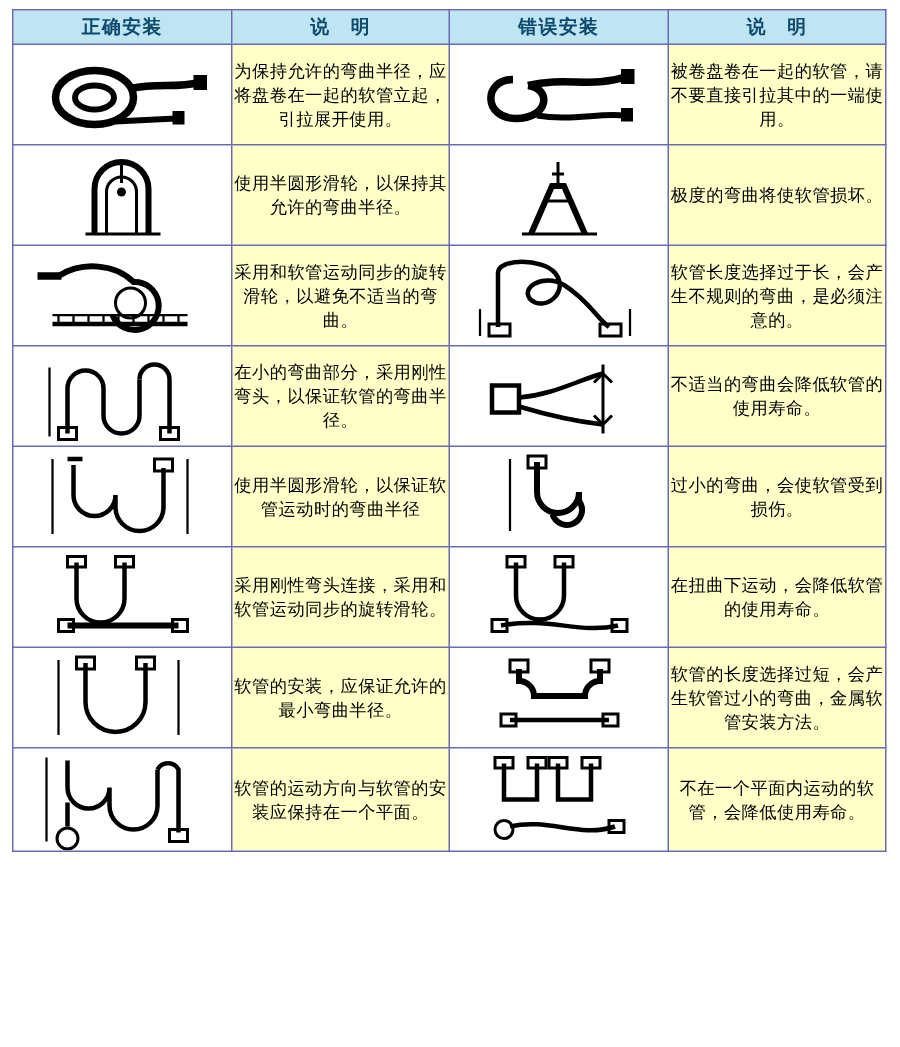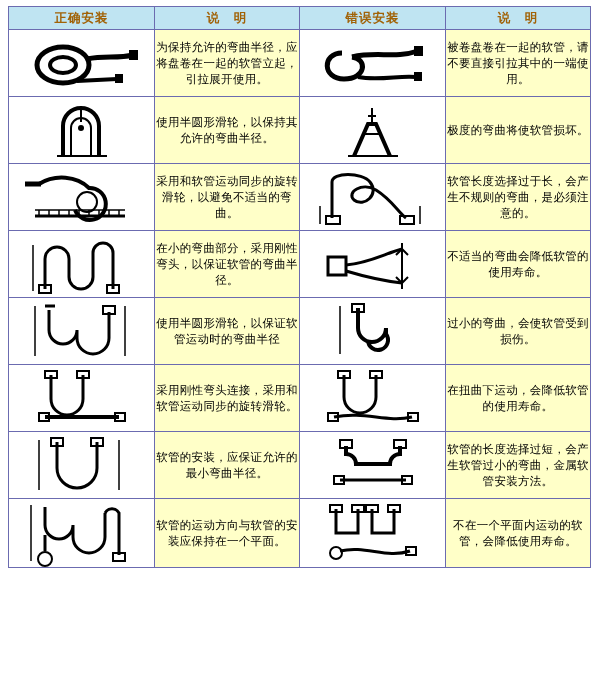--- a/index.html
+++ b/index.html
@@ -34,21 +34,21 @@
     width: 582px;
     border: 1px solid #3a3a8c;
   }
   table.matrix td, table.matrix th {
     border: 1px solid #6b6bb0;
     padding: 0;
     vertical-align: middle;
   }
   thead th {
     background: #bfe4f2;
-    color: #a16207;
+    color: #0c4a6e;
     font-size: 12.5px;
     font-weight: bold;
     height: 22px;
     text-align: center;
     letter-spacing: 1px;
   }
   col.c-img { width: 146px; }
   col.c-txt { width: 145px; }
   td.img-cell {
     background: #ffffff;

